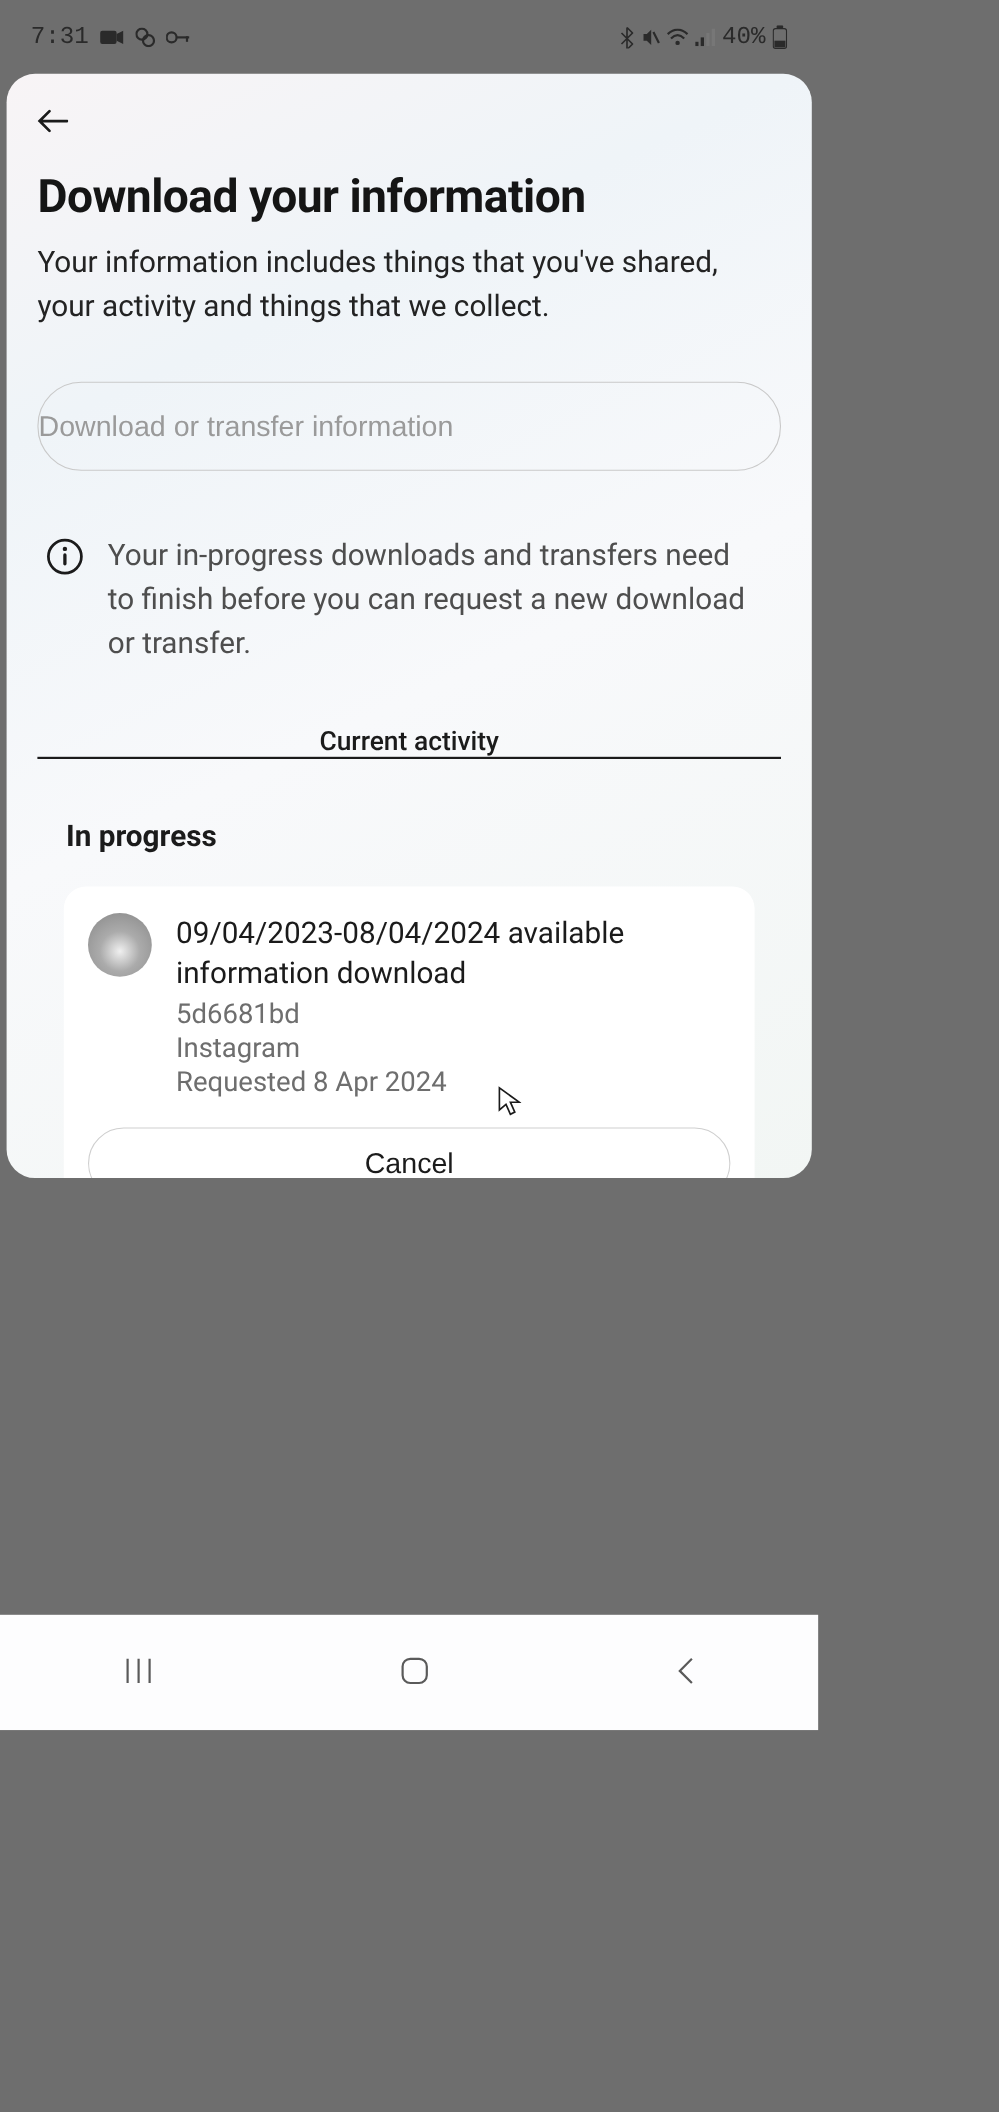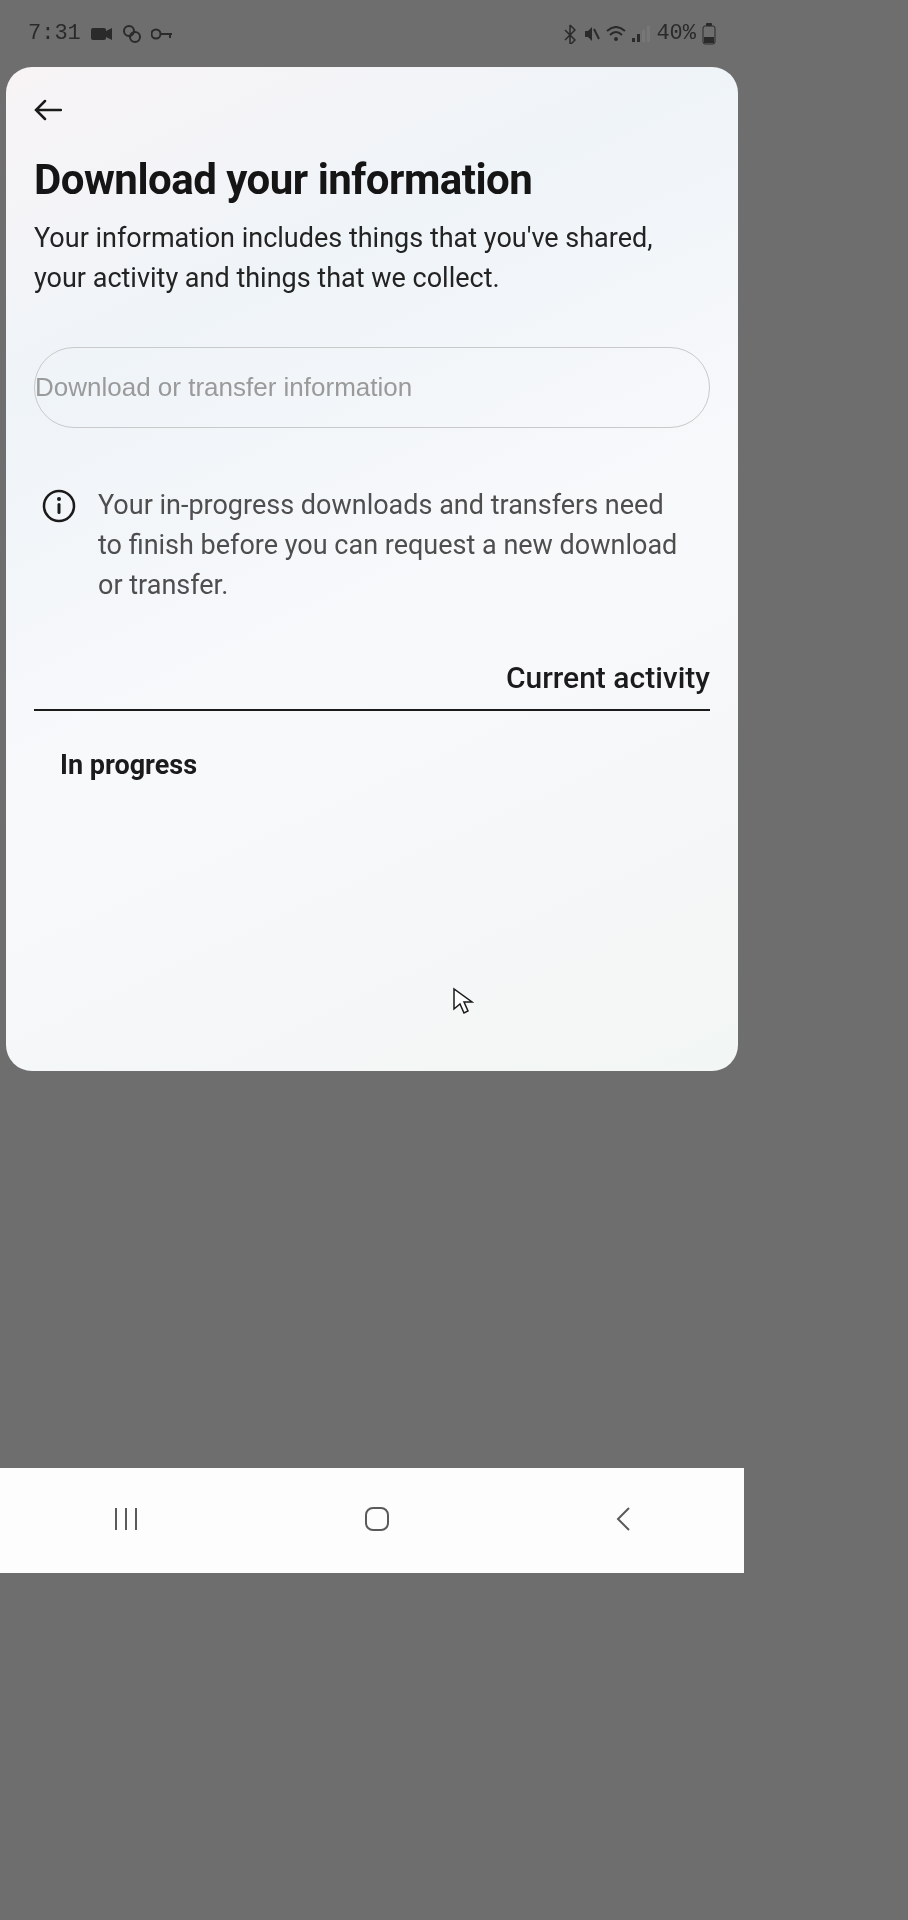--- a/index.html
+++ b/index.html
@@ -83,38 +83,37 @@
       font-size: 27px;
       line-height: 1.48;
       color: #4e4e4e;
     }
     .tabs {
       display: flex;
       margin-top: 54px;
     }
     .tab {
       flex: 1;
-      text-align: right;
-      padding-bottom: 14px;
-      font-size: 30px;
+      text-align: center;
+      font-size: 24px;
       font-weight: 500;
     }
     .tab.active {
       color: #1b1b1b;
       border-bottom: 2px solid #1b1b1b;
     }
     .tab.inactive {
       color: #6a6a6a;
       border-bottom: 1px solid transparent;
     }
     .section-h {
       font-size: 27px;
       font-weight: 700;
       color: #1b1b1b;
-      margin-top: 38px;
+      margin-top: 54px;
       margin-left: 26px;
     }
     .card {
       background: #fff;
       border-radius: 20px;
       margin: 30px 24px 0 24px;
       padding: 24px 22px 22px 22px;
     }
     .card-row { display: flex; gap: 22px; }
     .avatar {
@@ -235,20 +234,32 @@
         </svg>
       <p class="notice-text">Your in-progress downloads and transfers need to finish before you can request a new download or transfer.</p>
     </div>
 
     <div class="tabs">
       <div class="tab active">Current activity</div>
     </div>
 
     <h2 class="section-h">In progress</h2>
 
+    <div class="card">
+      <div class="card-row">
+        <div class="avatar"></div>
+        <div style="flex:1">
+          <div class="card-title">09/04/2023-08/04/2024 available information download</div>
+          <div class="card-sub">5d6681bd</div>
+          <div class="card-sub2">Instagram</div>
+          <div class="card-sub3">Requested 8 Apr 2024</div>
+        </div>
+      </div>
+      <button class="cancel-btn">Cancel</button>
+    </div>
 
     <svg class="cursor-arrow" viewBox="0 0 22 28">
         <path d="M2 2 L2 22 L8 17 L12 26 L16 24 L12 15 L20 15 Z" fill="#fff" stroke="#1b1b1b" stroke-width="1.5"></path>
       </svg>
   </div>
 
   <div class="nav-bar">
     <div class="nav-item">
       <svg width="28" height="26" viewBox="0 0 28 26">
           <line x1="4" y1="2" x2="4" y2="24" stroke="#5a5a5a" stroke-width="2"></line>

